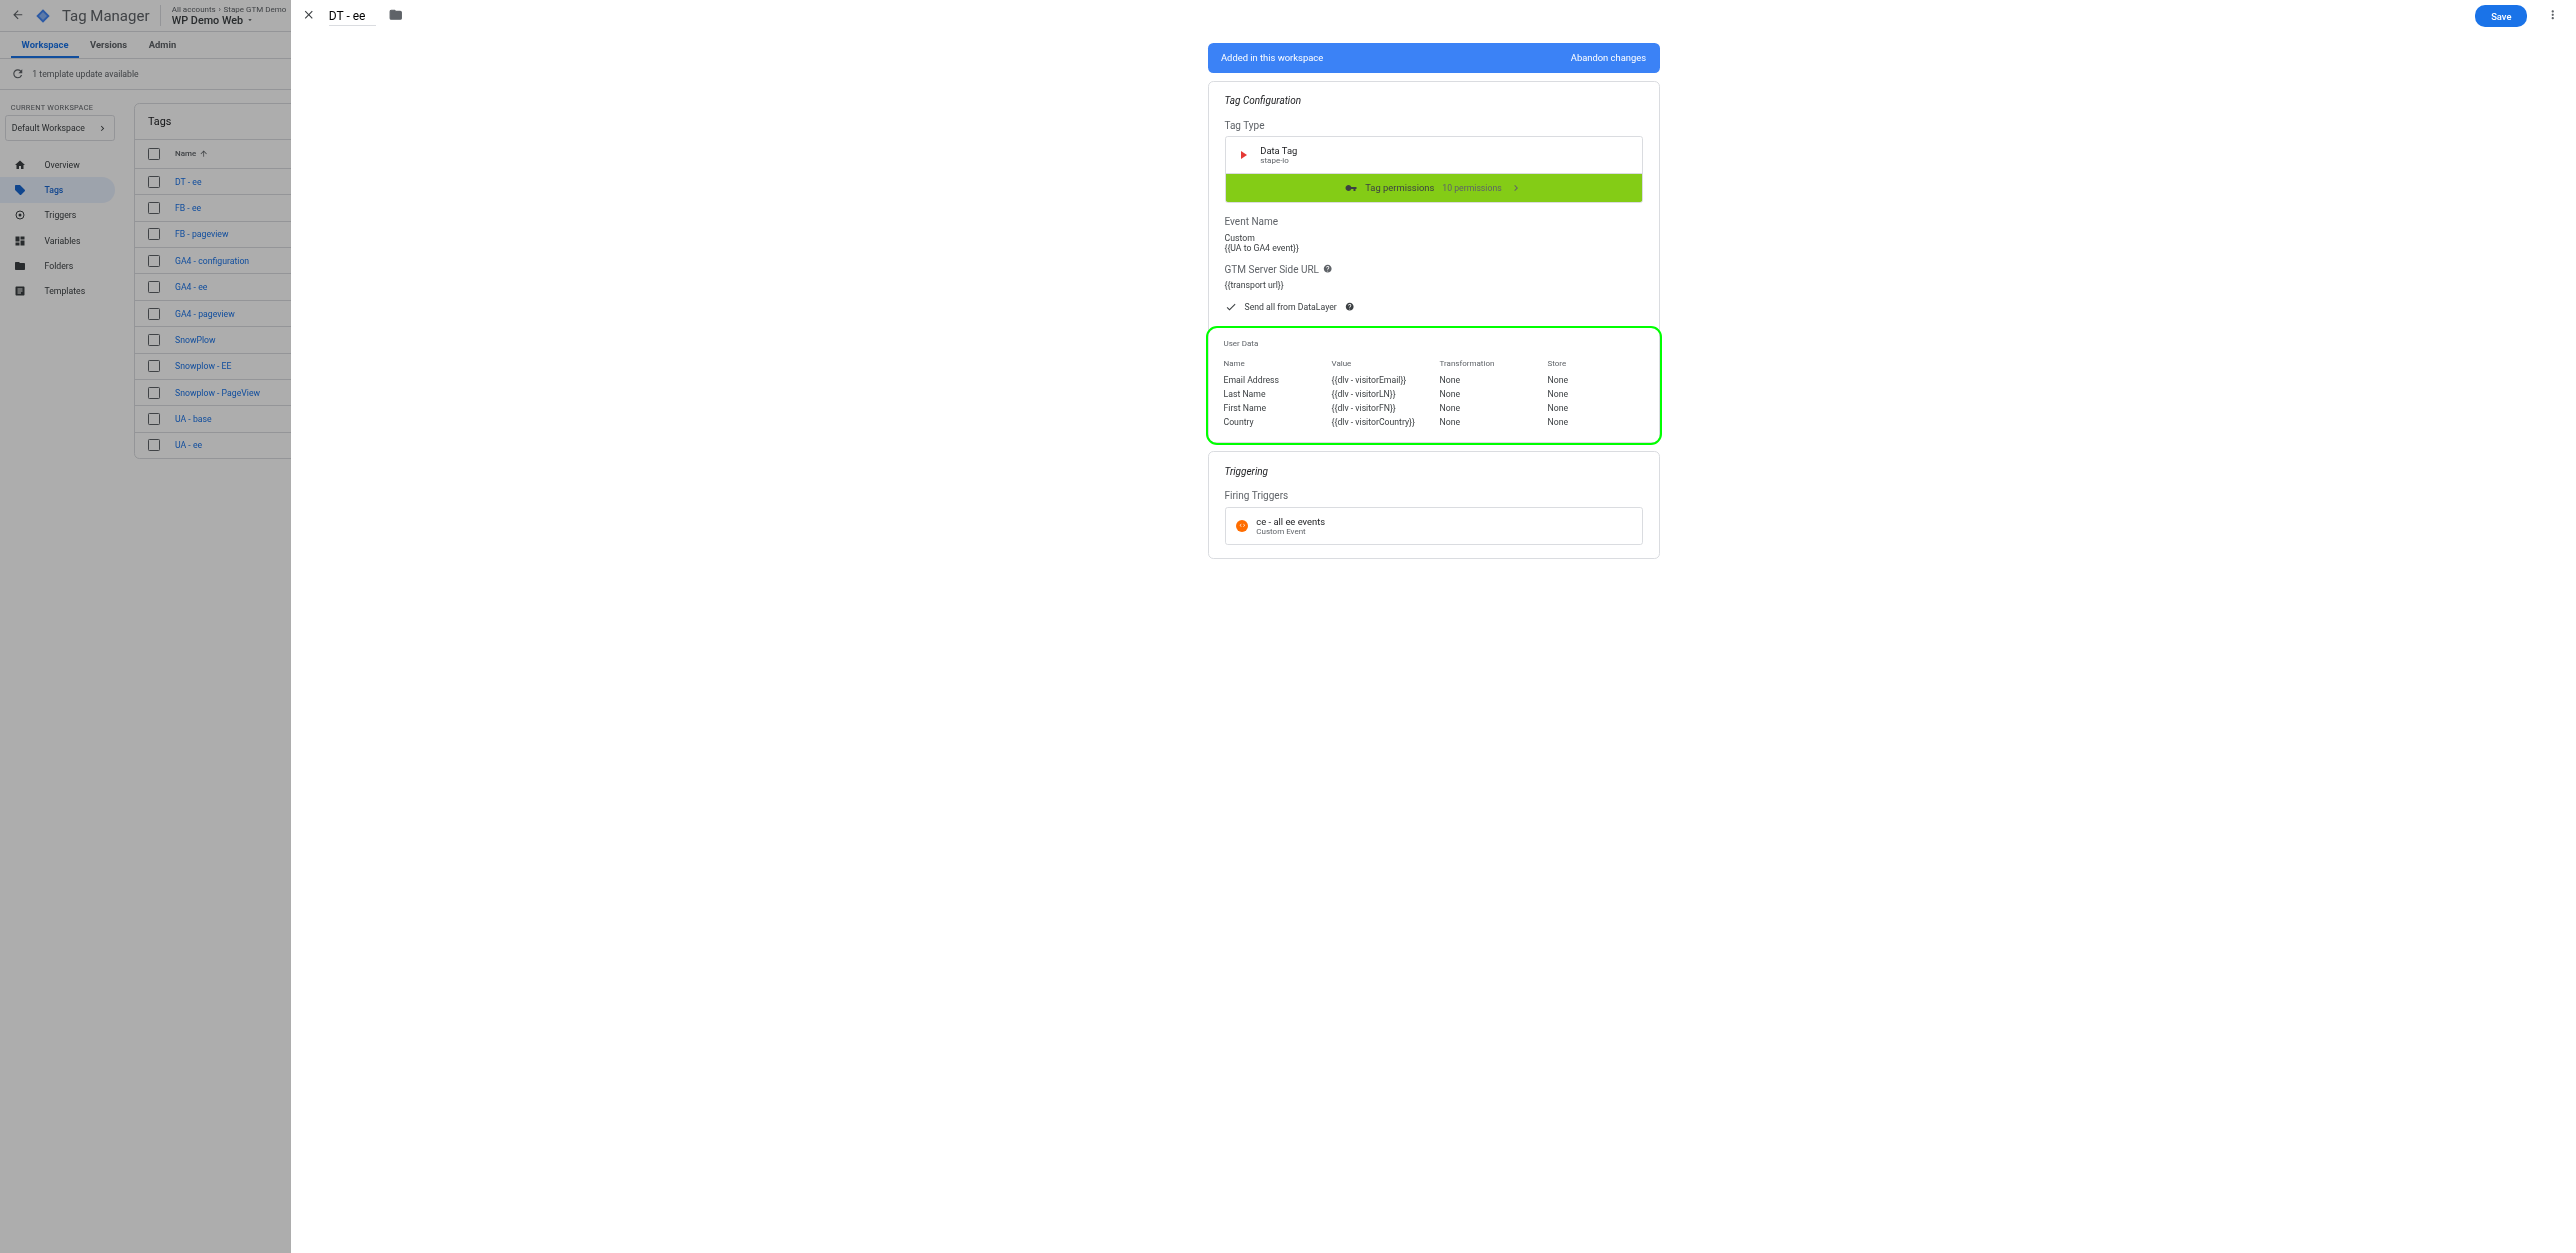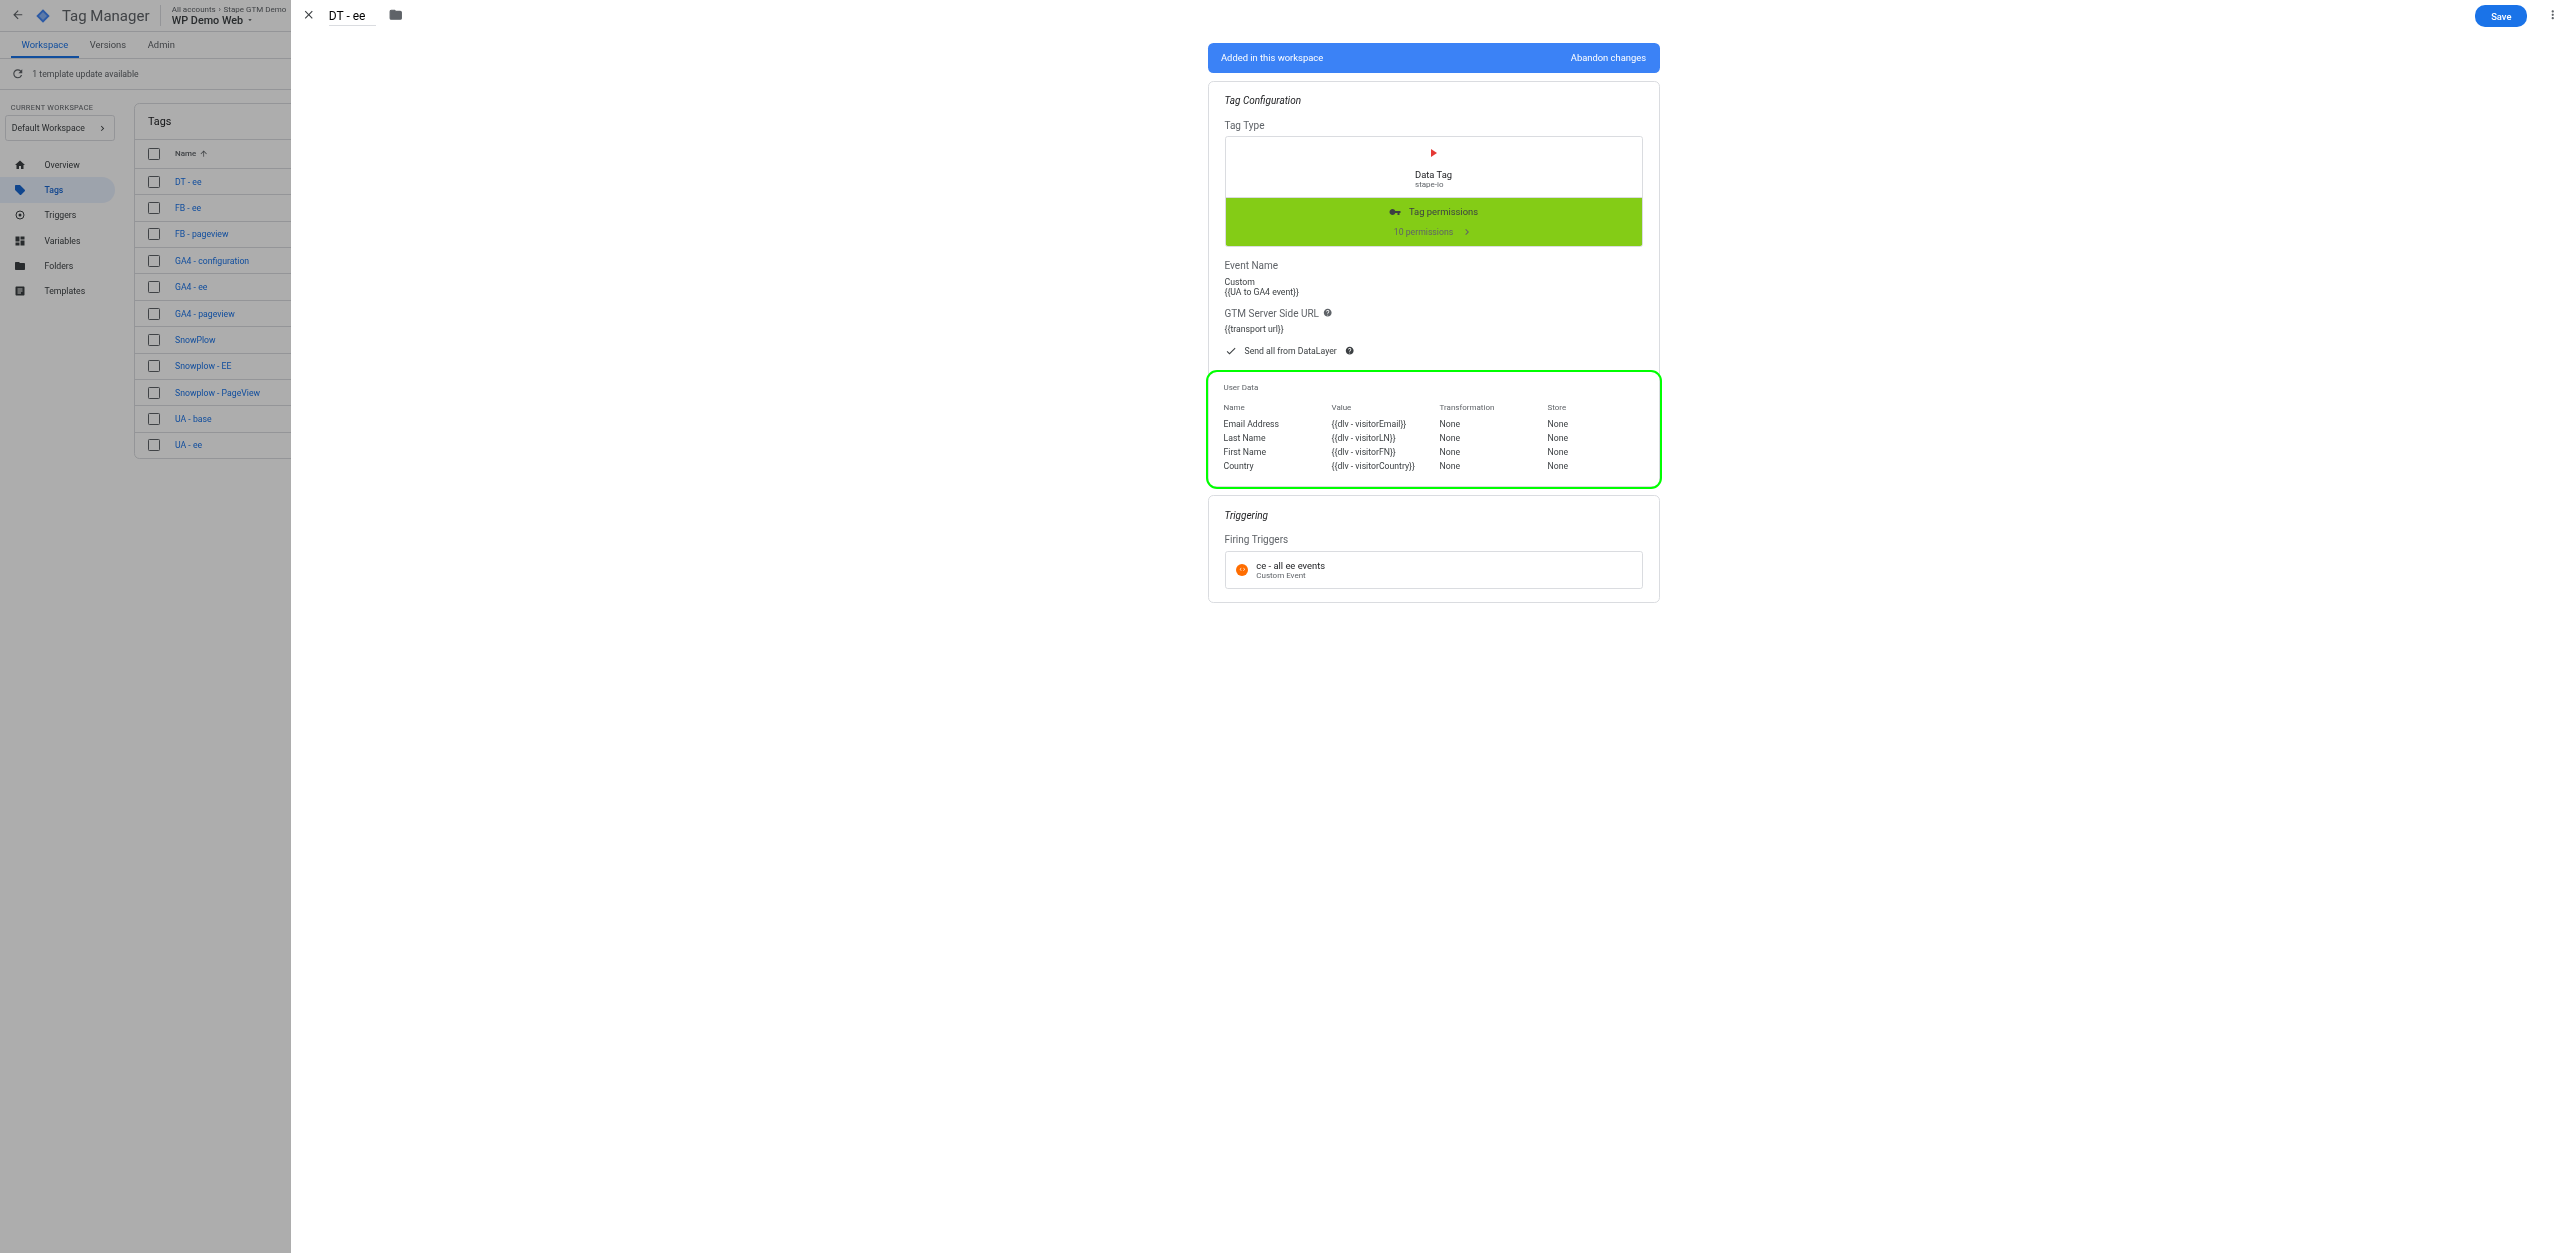--- a/index.html
+++ b/index.html
@@ -12,21 +12,21 @@
     .app-title { font-size: 15px; color: #5f6368; font-weight: 400; }
     .divider-v { width: 0.7px; height: 21.5px; background: #dadce0; }
     .breadcrumb { display: flex; flex-direction: column; }
     .breadcrumb-top { font-size: 8px; color: #5f6368; display: flex; gap: 2.7px; }
     .breadcrumb-bottom { font-size: 10.8px; color: #3c4043; font-weight: 500; display: flex; align-items: center; gap: 2.7px; }
     .search-box { display: flex; align-items: center; background: #f1f3f4; border-radius: 2.7px; padding: 0 8px; height: 24px; width: 121px; gap: 5.4px; }
     .search-box input { border: none; background: transparent; outline: none; font-size: 10px; color: #5f6368; width: 100%; }
     
     
     .tabs { display: flex; padding: 0 10.8px; border-bottom: 0.7px solid #dadce0; background: #fff; }
-    .tab { padding: 6.7px 10.8px; color: #5f6368; font-size: 9.4px; font-weight: 400; cursor: pointer; border-bottom: 2px solid transparent; }
+    .tab { padding: 6.7px 10.8px; color: #5f6368; font-size: 9.4px; font-weight: 700; cursor: pointer; border-bottom: 2px solid transparent; }
     .tab.active { color: #1a73e8; border-bottom-color: #1a73e8; }
     
     
     .update-banner { display: flex; align-items: center; padding: 8px 10.8px; background: #fff; border-bottom: 0.7px solid #dadce0; gap: 8px; font-size: 8.7px; color: #5f6368; }
     
     
     .main-layout { display: flex; height: calc(100vh - 82px); }
     
     
     .sidebar { width: 120px; padding: 8px 5.4px; }
@@ -66,21 +66,21 @@
     
     .workspace-banner { background: #3b82f6; color: #fff; border-radius: 5.4px; padding: 9.4px 13.5px; display: flex; justify-content: space-between; align-items: center; margin-bottom: 8px; font-size: 9.4px; }
     .abandon-link { cursor: pointer; }
     
     .config-card { background: #fff; border: 0.7px solid #dadce0; border-radius: 5.4px; padding: 13.5px 16px; margin-bottom: 8px; }
     .config-title { font-size: 10px; color: #202124; margin-bottom: 13.5px; font-style: italic; }
     .field-label { font-size: 10px; color: #5f6368; margin-bottom: 5.4px; }
     .field-label-flex { display: flex; align-items: center; gap: 4px; }
     
     .tag-type-box { border: 0.7px solid #dadce0; border-radius: 2.7px; overflow: hidden; margin-bottom: 13.5px; }
-    .tag-type-row { display: flex; align-items: center; padding: 8px 10.8px; gap: 8px; flex-direction: column; }
+    .tag-type-row { display: flex; align-items: center; padding: 8px 10.8px; gap: 8px; }
     .tag-type-row.bordered { border-top: 0.7px solid #dadce0; background: #84cc16; justify-content: center; }
     .tag-icon { width: 16px; height: 16px; display: flex; align-items: center; justify-content: center; }
     .tag-name { font-size: 9.4px; color: #202124; }
     .tag-sub { font-size: 8px; color: #5f6368; }
     .perm-left { display: flex; align-items: center; gap: 8px; }
     .perm-right { display: flex; align-items: center; gap: 8px; font-size: 8.7px; color: #5f6368; }
     
     .field-block { margin-bottom: 10.8px; }
     .field-value { font-size: 8.7px; color: #3c4043; }
     

